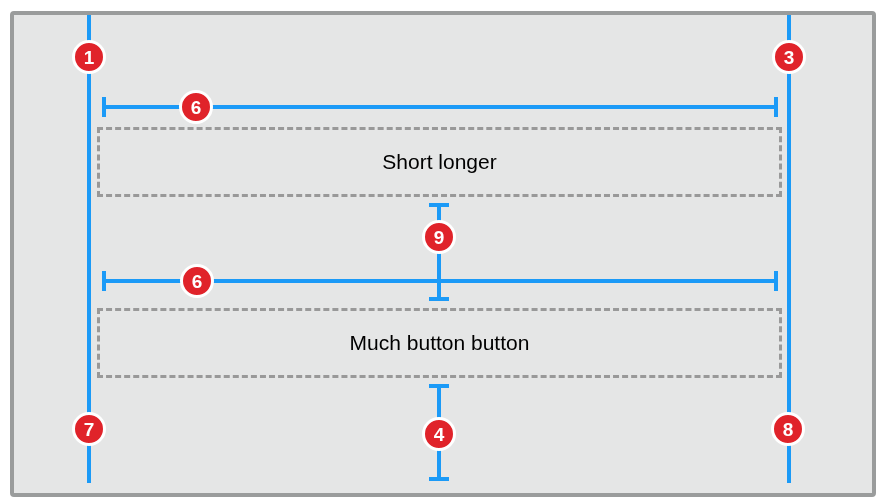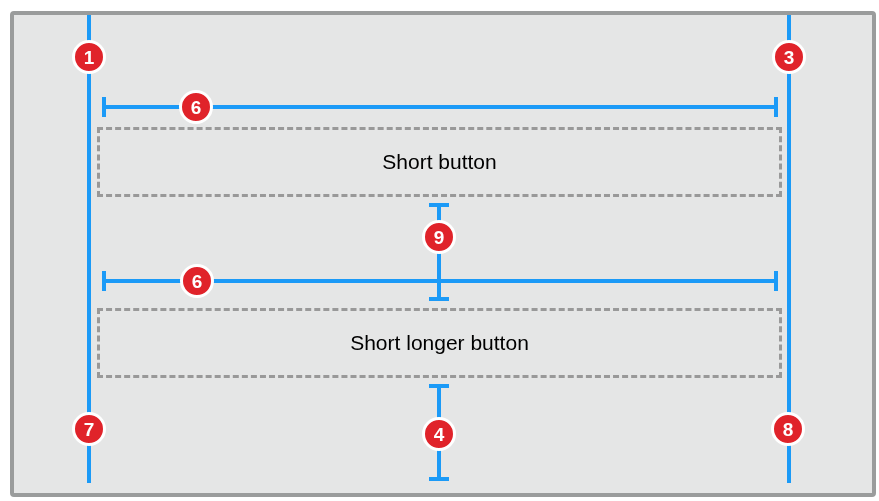--- a/index.html
+++ b/index.html
@@ -69,33 +69,33 @@
   <div class="frame"></div>
 
   <div class="guide" style="left:87px; top:15px; height:468px;"></div>
   <div class="guide" style="left:787px; top:15px; height:468px;"></div>
 
   <div class="hline" style="left:104px; top:105px; width:672px;"></div>
   <div class="cap-v" style="left:102px; top:97px;"></div>
   <div class="cap-v" style="left:774px; top:97px;"></div>
 
   <div class="btn-ph" style="left:97px; top:127px; width:685px; height:70px;">
-    <span class="btn-label">Short button</span>
+    <span class="btn-label">Short longer</span>
   </div>
 
   <div class="vline" style="left:437px; top:205px; height:95px;"></div>
   <div class="cap-h" style="left:429px; top:203px;"></div>
   <div class="cap-h" style="left:429px; top:297px;"></div>
 
   <div class="hline" style="left:104px; top:279px; width:672px;"></div>
   <div class="cap-v" style="left:102px; top:271px;"></div>
   <div class="cap-v" style="left:774px; top:271px;"></div>
 
   <div class="btn-ph" style="left:97px; top:308px; width:685px; height:70px;">
-    <span class="btn-label">Short longer button</span>
+    <span class="btn-label">Much button button</span>
   </div>
 
   <div class="vline" style="left:437px; top:386px; height:94px;"></div>
   <div class="cap-h" style="left:429px; top:384px;"></div>
   <div class="cap-h" style="left:429px; top:477px;"></div>
 
   <div class="badge" style="left:72px; top:40px;">1</div>
   <div class="badge" style="left:772px; top:40px;">3</div>
   <div class="badge" style="left:179px; top:90px;">6</div>
   <div class="badge" style="left:422px; top:220px;">9</div>

